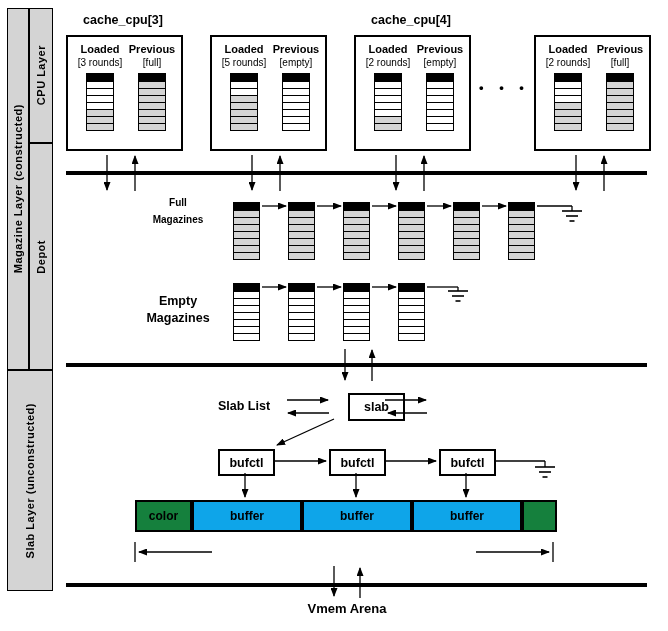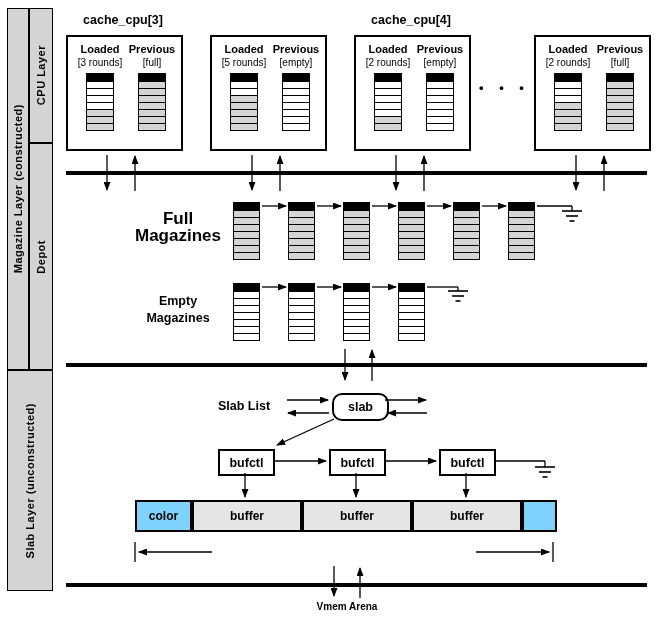--- a/index.html
+++ b/index.html
@@ -33,22 +33,22 @@
   
   .lbl { position:absolute; font-weight:bold; text-align:center; }
   
   .node { position:absolute; border:2px solid #000; background:#fff;
           display:flex; align-items:center; justify-content:center;
           font-weight:bold; font-size:12.5px; }
   
   .seg { position:absolute; top:500px; height:28px; border:2px solid #000;
          display:flex; align-items:center; justify-content:center;
          font-weight:bold; font-size:12px; }
-  .seg.light { background:#e5e5e5; }
-  .seg.dark  { background:#7dd3fc; }
+  .seg.light { background:#0ea5e9; }
+  .seg.dark  { background:#15803d; }
   svg.overlay { position:absolute; left:0; top:0; pointer-events:none; }
   .dots { position:absolute; font-weight:bold; font-size:13px; letter-spacing:6px; }
 </style>
 </head>
 <body>
 
 <div id="canvas">
 
   <div class="side-box" style="left:7px; top:8px; width:20px; height:360px;">
     <span class="vtext">Magazine Layer (constructed)</span>
@@ -188,21 +188,21 @@
           <div class="mag-row filled"></div>
           <div class="mag-row filled"></div>
         </div>
     </div>
   </div>
 
   <div class="rule" style="top:171px;"></div>
   <div class="rule" style="top:363px;"></div>
   <div class="rule" style="top:583px;"></div>
 
-  <div class="lbl" style="left:128px; top:210px; width:100px; font-size:17px; line-height:17px;">
+  <div class="lbl" style="left:128px; top:194px; width:100px; font-size:10px; line-height:17px;">
     <div>Full</div>
     <div>Magazines</div>
   </div>
   <div class="lbl" style="left:128px; top:293px; width:100px; font-size:12.5px; line-height:17px;">
     <div>Empty</div>
     <div>Magazines</div>
   </div>
 
   <div class="mag-stack w27" style="left:233px; top:202px;">
       <div class="band"></div>
@@ -300,34 +300,34 @@
       <div class="mag-row"></div>
       <div class="mag-row"></div>
       <div class="mag-row"></div>
       <div class="mag-row"></div>
       <div class="mag-row"></div>
       <div class="mag-row"></div>
       <div class="mag-row"></div>
     </div>
 
   <div class="lbl" style="left:196px; top:399px; width:96px; font-size:12.5px;">Slab List</div>
-  <div class="node" style="left:332px; top:393px; width:53px; height:24px;border-radius:10px;">slab</div>
+  <div class="node" style="left:348px; top:393px; width:53px; height:24px;">slab</div>
 
   <div class="node" style="left:218px; top:449px; width:53px; height:23px;">bufctl</div>
   <div class="node" style="left:329px; top:449px; width:53px; height:23px;">bufctl</div>
   <div class="node" style="left:439px; top:449px; width:53px; height:23px;">bufctl</div>
 
   <div class="seg dark" style="left:135px; width:53px;">color</div>
   <div class="seg light" style="left:192px; width:106px;">buffer</div>
   <div class="seg light" style="left:302px; width:106px;">buffer</div>
   <div class="seg light" style="left:412px; width:106px;">buffer</div>
   <div class="seg dark" style="left:522px; width:31px;"></div>
 
 
-  <div class="lbl" style="left:297px; top:601px; width:100px; font-size:10px;">Vmem Arena</div>
+  <div class="lbl" style="left:297px; top:601px; width:100px; font-size:13px;">Vmem Arena</div>
 
   <svg class="overlay" width="668" height="631" viewBox="0 0 668 631">
     <defs>
       <marker id="ah" markerWidth="9" markerHeight="7" refX="8" refY="3.5" orient="auto" markerUnits="userSpaceOnUse">
         <path d="M0,0 L9,3.5 L0,7 z" fill="#000"></path>
       </marker>
     </defs>
     <g stroke="#000" stroke-width="1.3" fill="none">
 
       <g>

